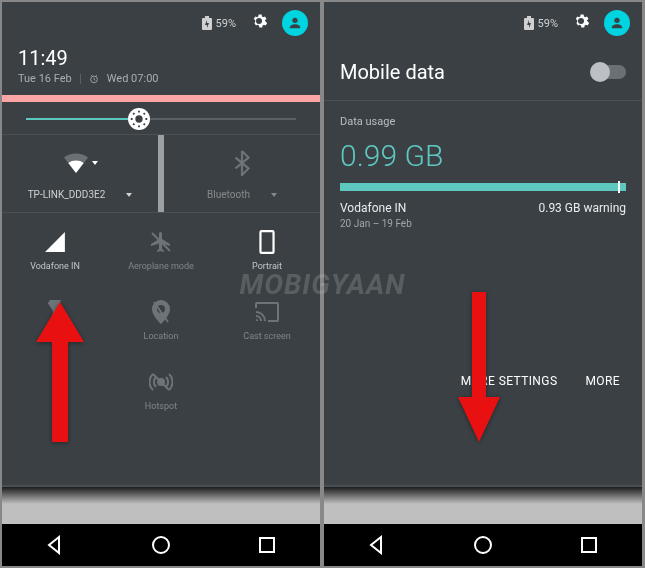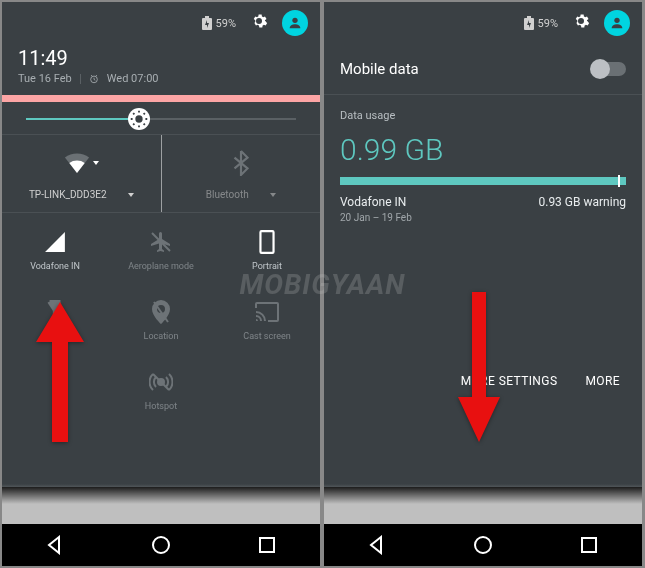--- a/index.html
+++ b/index.html
@@ -25,35 +25,35 @@
     
     .brightness { padding: 16px 24px 14px; border-bottom: 1px solid #4a5054; }
     .slider-track { height: 2px; background: #5a6064; position: relative; }
     .slider-fill { position: absolute; left: 0; top: 0; height: 100%; width: 42%; background: #5ec8c0; }
     .slider-thumb { position: absolute; left: 42%; top: 50%; transform: translate(-50%, -50%); width: 22px; height: 22px; border-radius: 50%; background: #fff; display: flex; align-items: center; justify-content: center; }
     .slider-thumb svg { width: 22px; height: 22px; }
     
     
     .tiles-row { display: flex; border-bottom: 1px solid #4a5054; }
     .tile-lg { flex: 1; padding: 14px 6px 10px; text-align: center; color: #fff; }
-    .tile-lg + .tile-lg { border-left: 1px solid #ffffff; }
+    .tile-lg + .tile-lg { border-left: 6px solid #ffffff; }
     .tile-ic { height: 28px; display: flex; align-items: center; justify-content: center; margin-bottom: 6px; }
     .tile-label { font-size: 10px; color: #d0d0d0; display: inline-flex; align-items: center; gap: 21px; }
     .chev { width: 0; height: 0; border-left: 3px solid transparent; border-right: 3px solid transparent; border-top: 4px solid #d0d0d0; display: inline-block; }
     
     .tiles-grid { display: grid; grid-template-columns: 1fr 1fr 1fr; }
     .tile { padding: 16px 6px 12px; text-align: center; color: #fff; }
     .tile-ic2 { height: 26px; display: flex; align-items: center; justify-content: center; margin-bottom: 6px; }
     .tile-lbl { font-size: 9px; color: #c0c6ca; }
     
     .dim { opacity: 0.5; }
     
     
     .mobile-hdr { display: flex; justify-content: space-between; align-items: center; padding: 18px 16px 16px; border-bottom: 1px solid #4a5054; }
-    .mobile-title { color: #fff; font-size: 15px; }
+    .mobile-title { color: #fff; font-size: 20px; }
     .switch { width: 34px; height: 14px; background: #6a7074; border-radius: 8px; position: relative; }
     .switch-thumb { width: 20px; height: 20px; border-radius: 50%; background: #bcc0c4; position: absolute; left: -2px; top: -3px; }
     
     .usage-block { padding: 14px 16px 16px; }
     .usage-label { font-size: 11px; color: #b8bec2; margin-bottom: 10px; }
     .usage-val { font-size: 30px; color: #5ec8c0; font-weight: 300; margin-bottom: 10px; }
     .usage-bar { height: 8px; background: #5ec8c0; position: relative; margin-bottom: 10px; }
     .usage-bar::after { content: ''; position: absolute; right: 6px; top: -2px; bottom: -2px; width: 2px; background: #fff; }
     .usage-row { display: flex; justify-content: space-between; font-size: 12px; color: #e8ecee; }
     .usage-dates { font-size: 10px; color: #a0a6aa; margin-top: 3px; }

